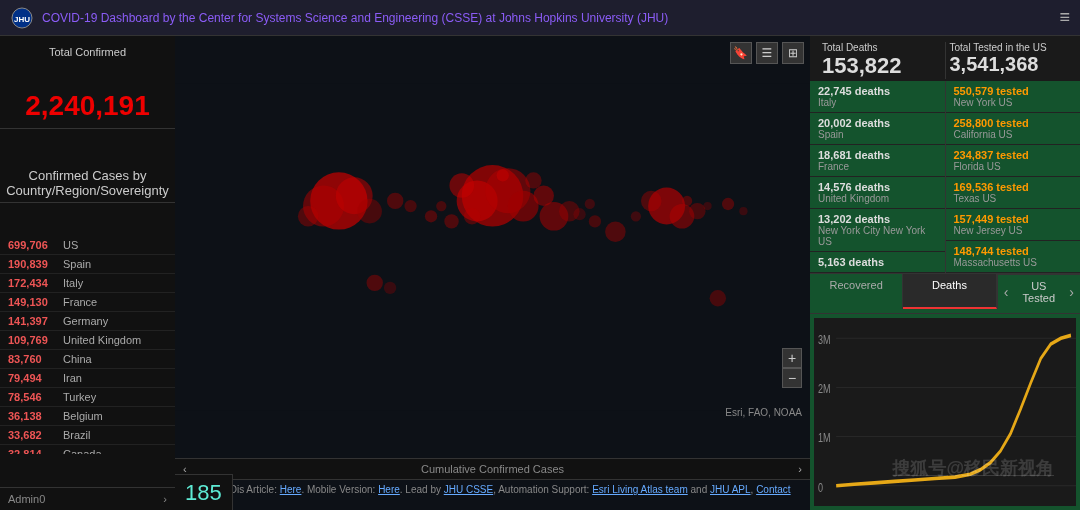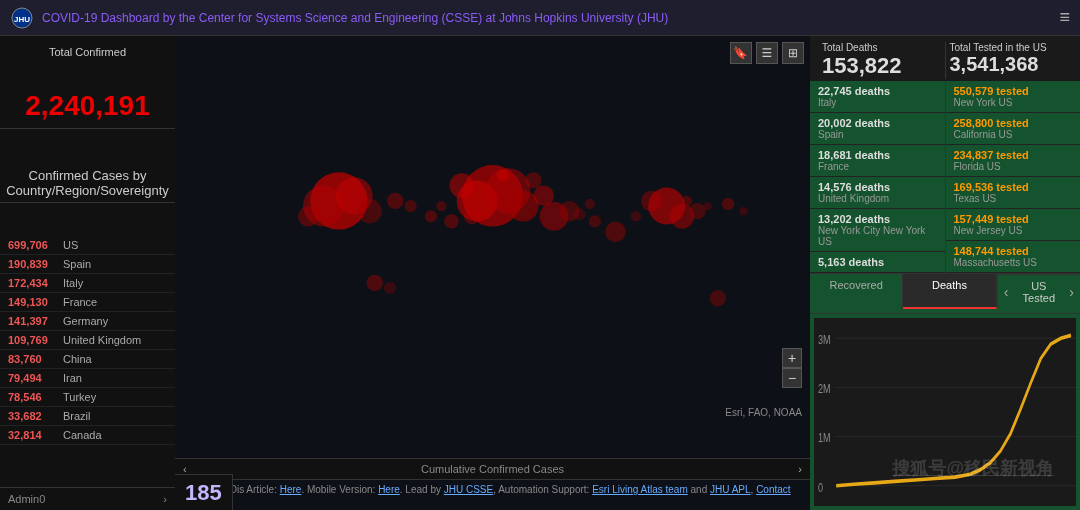--- a/index.html
+++ b/index.html
@@ -352,22 +352,22 @@
     }
 
     
     .bottom-num {
       position: absolute;
       bottom: 0;
       left: 175px;
       background: #111;
       padding: 4px 10px;
       font-size: 22px;
-      font-weight: bold;
-      color: #c4b5fd;
+      font-weight: normal;
+      color: #5eead4;
       border-top: 1px solid #333;
       border-right: 1px solid #333;
       height: 36px;
       display: flex;
       align-items: center;
     }
   </style>
 </head>
 <body>
 
@@ -420,20 +420,24 @@
           <span class="sidebar-item-count">83,760</span>
           <span class="sidebar-item-name"> China</span>
         </div>
         <div class="sidebar-item">
           <span class="sidebar-item-count">79,494</span>
           <span class="sidebar-item-name"> Iran</span>
         </div>
         <div class="sidebar-item">
           <span class="sidebar-item-count">78,546</span>
           <span class="sidebar-item-name"> Turkey</span>
+        </div>
+        <div class="sidebar-item">
+          <span class="sidebar-item-count">36,138</span>
+          <span class="sidebar-item-name"> Belgium</span>
         </div>
         <div class="sidebar-item">
           <span class="sidebar-item-count">33,682</span>
           <span class="sidebar-item-name"> Brazil</span>
         </div>
         <div class="sidebar-item">
           <span class="sidebar-item-count">32,814</span>
           <span class="sidebar-item-name"> Canada</span>
         </div>
       </div>

